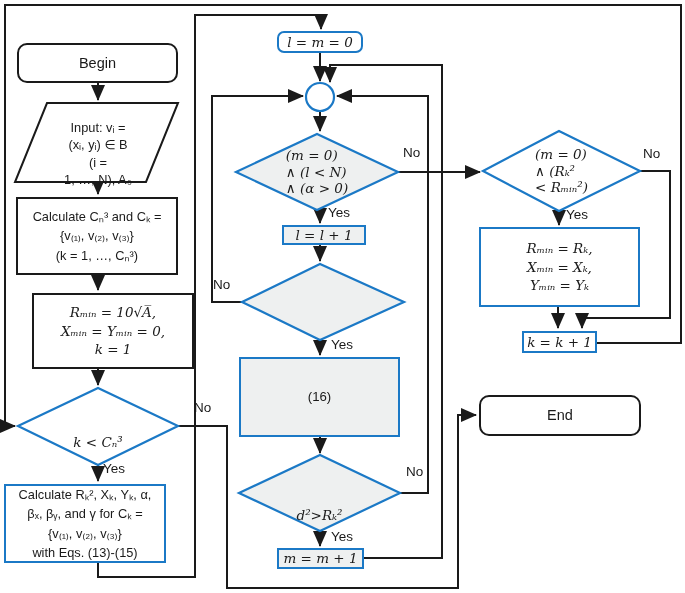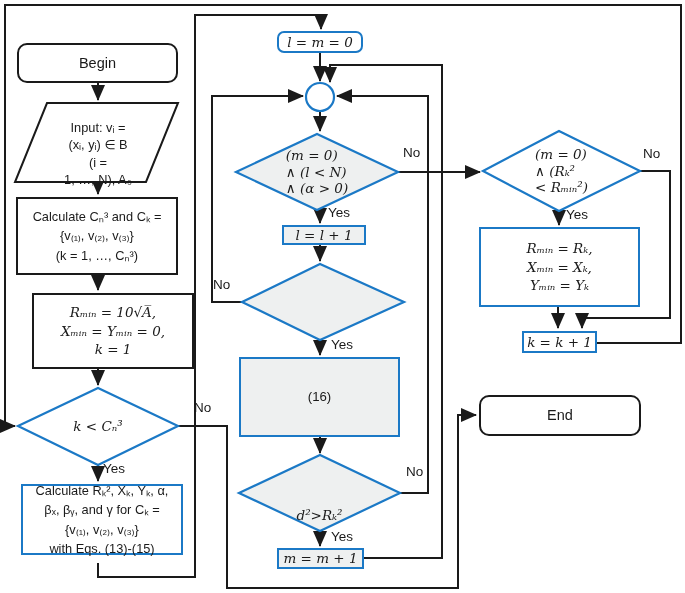--- a/index.html
+++ b/index.html
@@ -96,25 +96,25 @@
     <div>{v₍₁₎, v₍₂₎, v₍₃₎}</div>
     <div>(k = 1, …, Cₙ³)</div>
   </div>
 
   <div class="node blk math" style="left:16px;top:293px;width:162px;height:76px;margin-left:16px;">
     <div>Rₘᵢₙ = 10√A̅,</div>
     <div>Xₘᵢₙ = Yₘᵢₙ = 0,</div>
     <div>k = 1</div>
   </div>
 
-  <div class="dtext math" style="left:18px;top:415px;width:160px;height:23px;">
+  <div class="dtext math" style="left:18px;top:431px;width:160px;height:23px;">
     <div>k &lt; Cₙ³</div>
   </div>
 
-  <div class="node blu mix" style="left:21px;top:484px;width:162px;height:71px;">
+  <div class="node blu mix" style="left:4px;top:484px;width:162px;height:79px;">
     <div>Calculate Rₖ², Xₖ, Yₖ, α,</div>
     <div>βₓ, βᵧ, and γ for Cₖ =</div>
     <div>{v₍₁₎, v₍₂₎, v₍₃₎}</div>
     <div>with Eqs. (13)-(15)</div>
   </div>
 
   <div class="node blu math" style="left:277px;top:31px;width:86px;height:22px;border-radius:7px;">
     <span>l = m = 0</span>
   </div>
 

